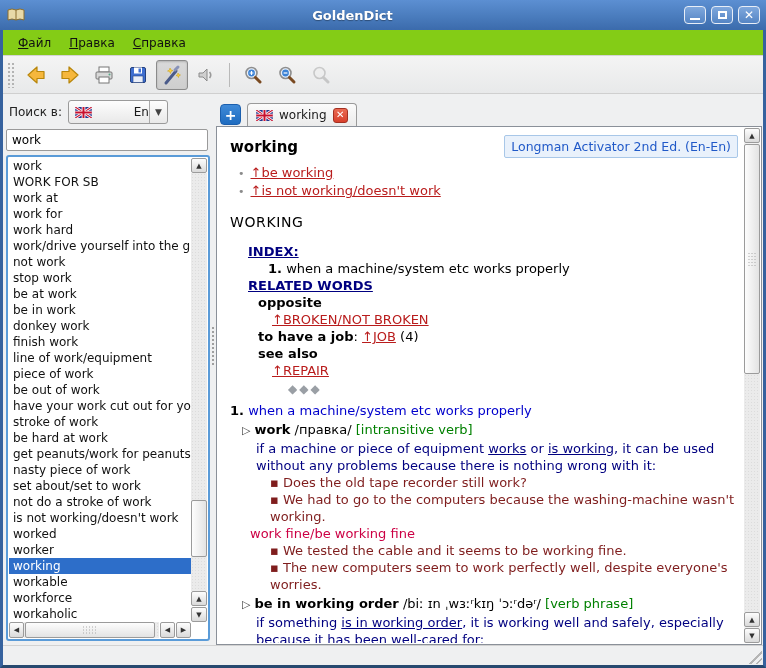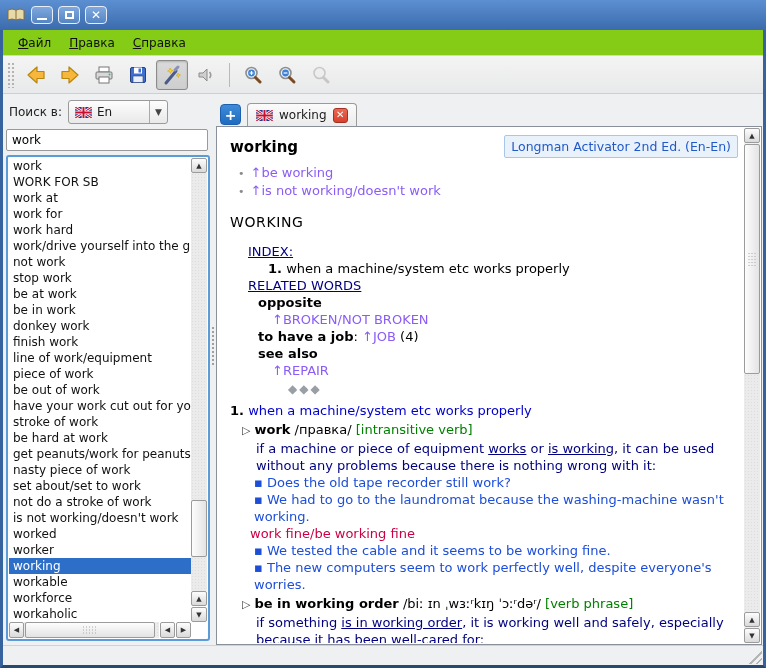--- a/index.html
+++ b/index.html
@@ -41,21 +41,21 @@
   
   .main { flex:1 1 auto; display:flex; position:relative; background:#eff0f1; }
 
   
   .left-panel { width:207px; flex:0 0 207px; display:flex; flex-direction:column; padding:6px 0 4px 3px; }
   .search-row { height:24px; display:flex; align-items:center; gap:6px; padding-left:3px; }
   .search-label { color:#222; }
   .group-combo { height:24px; width:100px; display:flex; align-items:center; border:1px solid #9a9a9a;
                  border-radius:3px; background:linear-gradient(#fdfdfd,#e9e9e9); }
   .group-combo .flag { margin-left:6px; }
-  .group-combo .val { margin-left:5px; flex:1; }
+  .group-combo .val { margin-left:5px; flex:1;text-align:right; }
   .combo-arrow-seg { width:18px; height:22px; border-left:1px solid #aaa; display:flex; align-items:center; justify-content:center; color:#444; font-size:9px; }
   .search-input { height:22px; margin:5px 2px 0 0; border:1px solid #9a9a9a; border-radius:2px; padding:2px 5px;
                   font:12px "DejaVu Sans","Liberation Sans",sans-serif; background:#fff; width:202px; }
 
   .word-list-frame { position:relative; flex:1 1 auto; margin-top:4px; margin-right:0;
                      border:2px solid #5a9bd8; border-radius:3px; background:#fff; }
   .wl-items { position:absolute; left:1px; top:1px; right:17px; bottom:17px; overflow:hidden; }
   .wl-item { height:16px; line-height:16px; padding-left:4px; white-space:nowrap; overflow:hidden; color:#111; }
   .wl-item.selected { background:#2d6ec9; color:#fff; }
 
@@ -109,60 +109,61 @@
   .article-scroll .trk  { position:absolute; top:246px; left:0; right:0; bottom:31px; }
   .article-scroll .up2  { position:absolute; bottom:16px; left:0; right:0; height:15px; }
   .article-scroll .down { position:absolute; bottom:0; left:0; right:0; height:15px; }
 
   .article { position:absolute; left:0; top:0; right:17px; bottom:1px; overflow:hidden;
              padding:8px 6px 4px 13px; font-size:13px; line-height:17px; color:#000; }
   .art-head { overflow:hidden; margin-bottom:6px; }
   .headword { font-size:15px; font-weight:bold; float:left; padding-top:4px; }
   .dict-label { float:right; color:#2059c8; background:#e9f1fb; border:1px solid #a8c7e8; border-radius:2px;
                 padding:2px 6px; font-size:12.5px; }
-  .link { color:#8b5cf6; }
+  .link { color:#b91c1c;text-decoration:underline; }
   .top-links { margin:4px 0 14px 8px; }
   .top-links .row { display:flex; align-items:baseline; gap:6px; line-height:17px; }
   .bullet-dot { color:#8a8a8a; font-size:11px; }
   .caps-heading { font-size:14px; letter-spacing:.6px; margin:4px 0 12px 0; color:#000; }
-  .idx-link { color:#000080; font-weight:normal; text-decoration:underline; }
+  .idx-link { color:#000080; font-weight:bold; text-decoration:underline; }
   .ind1 { margin-left:18px; }
   .ind2 { margin-left:38px; }
   .ind3 { margin-left:28px; }
   .ind4 { margin-left:42px; }
   .b { font-weight:bold; }
   .diamonds { color:#9a9fa5; margin:2px 0 4px 58px; font-size:12px; letter-spacing:2px; }
   .sec-title { margin:4px 0 2px 0; }
   .sec-title .num { font-weight:bold; }
   .sec-title .t { color:#0000cc; }
   .entry-head { margin:2px 0 1px 12px; }
   .entry-head .marker { color:#333; font-size:11px; margin-right:4px; }
   .entry-head .w { font-weight:bold; }
   .entry-head .pos { color:#008000; }
   .def { margin-left:26px; color:#000080; width:500px; }
   .def u { text-decoration:underline; }
-  .example { margin-left:24px; color:#1d4ed8; }
+  .example { margin-left:40px; color:#7f1d1d; }
   .coll { margin-left:20px; color:#cc0044; }
 
   
   .statusbar { height:20px; flex:0 0 20px; background:#eff0f1; border-top:1px solid #d2d2d2; position:relative; }
   .resize-grip { position:absolute; right:1px; bottom:1px; width:15px; height:15px;
                  background:repeating-linear-gradient(135deg, transparent 0 3px, #b5b5b5 3px 4.5px); 
                  clip-path:polygon(100% 0, 100% 100%, 0 100%); }
 </style>
 </head>
 <body>
 
 <div class="window">
 
   <div class="titlebar">
     <svg class="book-icon" viewBox="0 0 20 16">
       <path d="M2 3 Q6 1 10 3 Q14 1 18 3 L18 13 Q14 11 10 13 Q6 11 2 13 Z" fill="#e8d9a8" stroke="#8a6d2f"></path>
       <path d="M10 3 L10 13" stroke="#8a6d2f"></path>
     </svg>
+    <div class="titlebar-title">GoldenDict</div>
     <div class="win-btn">
         <div class="bar"></div>
       </div>
     <div class="win-btn">
         <div class="box"></div>
       </div>
     <div class="win-btn">
         <div class="x">✕</div>
       </div>
   </div>
@@ -359,21 +360,21 @@
 
           <div class="sec-title"><span class="num">1.</span> <span class="t">when a machine/system etc works properly</span></div>
 
           <div class="entry-head">
             <span class="marker">▷</span><span class="w">work</span>
             <span>/правка/</span>
             <span class="pos">[intransitive verb]</span>
           </div>
           <div class="def"><span>if a machine or piece of equipment </span><u>works</u><span> or </span><u>is working</u><span>, it can be used without any problems because there is nothing wrong with it:</span></div>
           <div class="example">▪ Does the old tape recorder still work?</div>
-          <div class="example">▪ We had to go to the laundromat because the washing-machine wasn't working.</div>
+          <div class="example">▪ We had to go to the computers because the washing-machine wasn't working.</div>
           <div class="coll">work fine/be working fine</div>
           <div class="example">▪ We tested the cable and it seems to be working fine.</div>
           <div class="example">▪ The new computers seem to work perfectly well, despite everyone's worries.</div>
 
           <div class="entry-head">
             <span class="marker">▷</span><span class="w">be in working order</span>
             <span>/biː ɪn ˌwɜːʳkɪŋ ˈɔːʳdəʳ/</span>
             <span class="pos">[verb phrase]</span>
           </div>
           <div class="def"><span>if something </span><u>is in working order</u><span>, it is working well and safely, especially because it has been well-cared for:</span></div>

